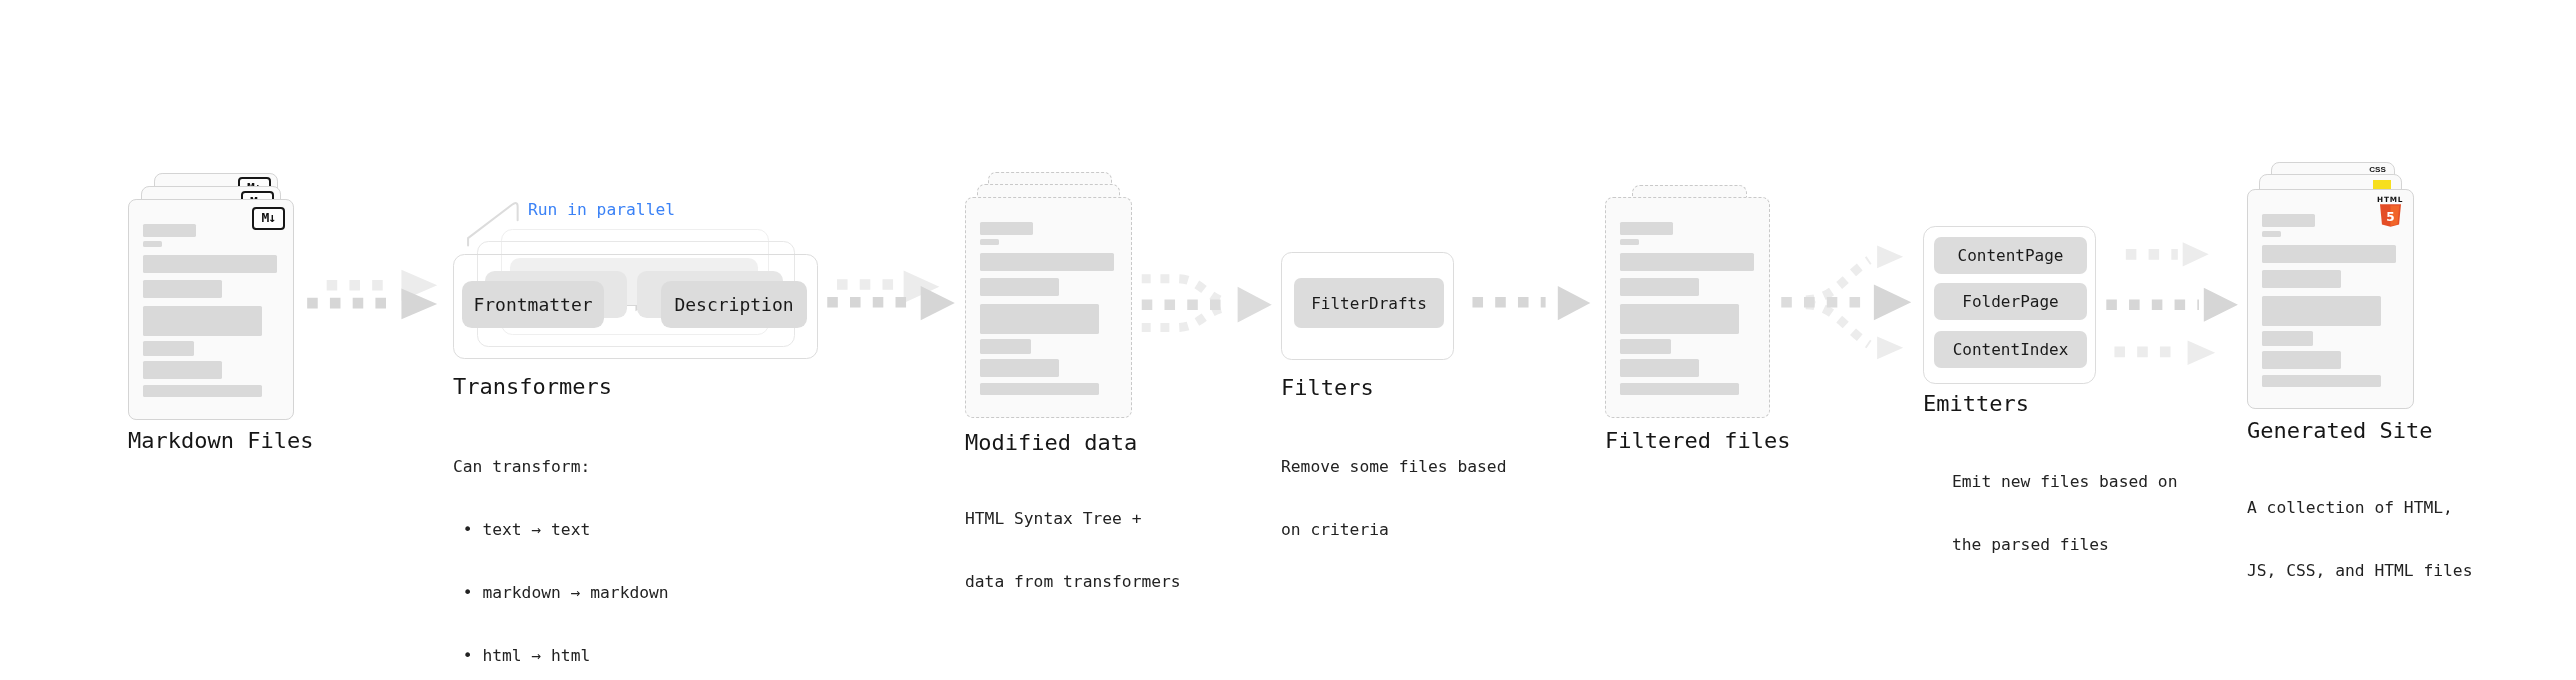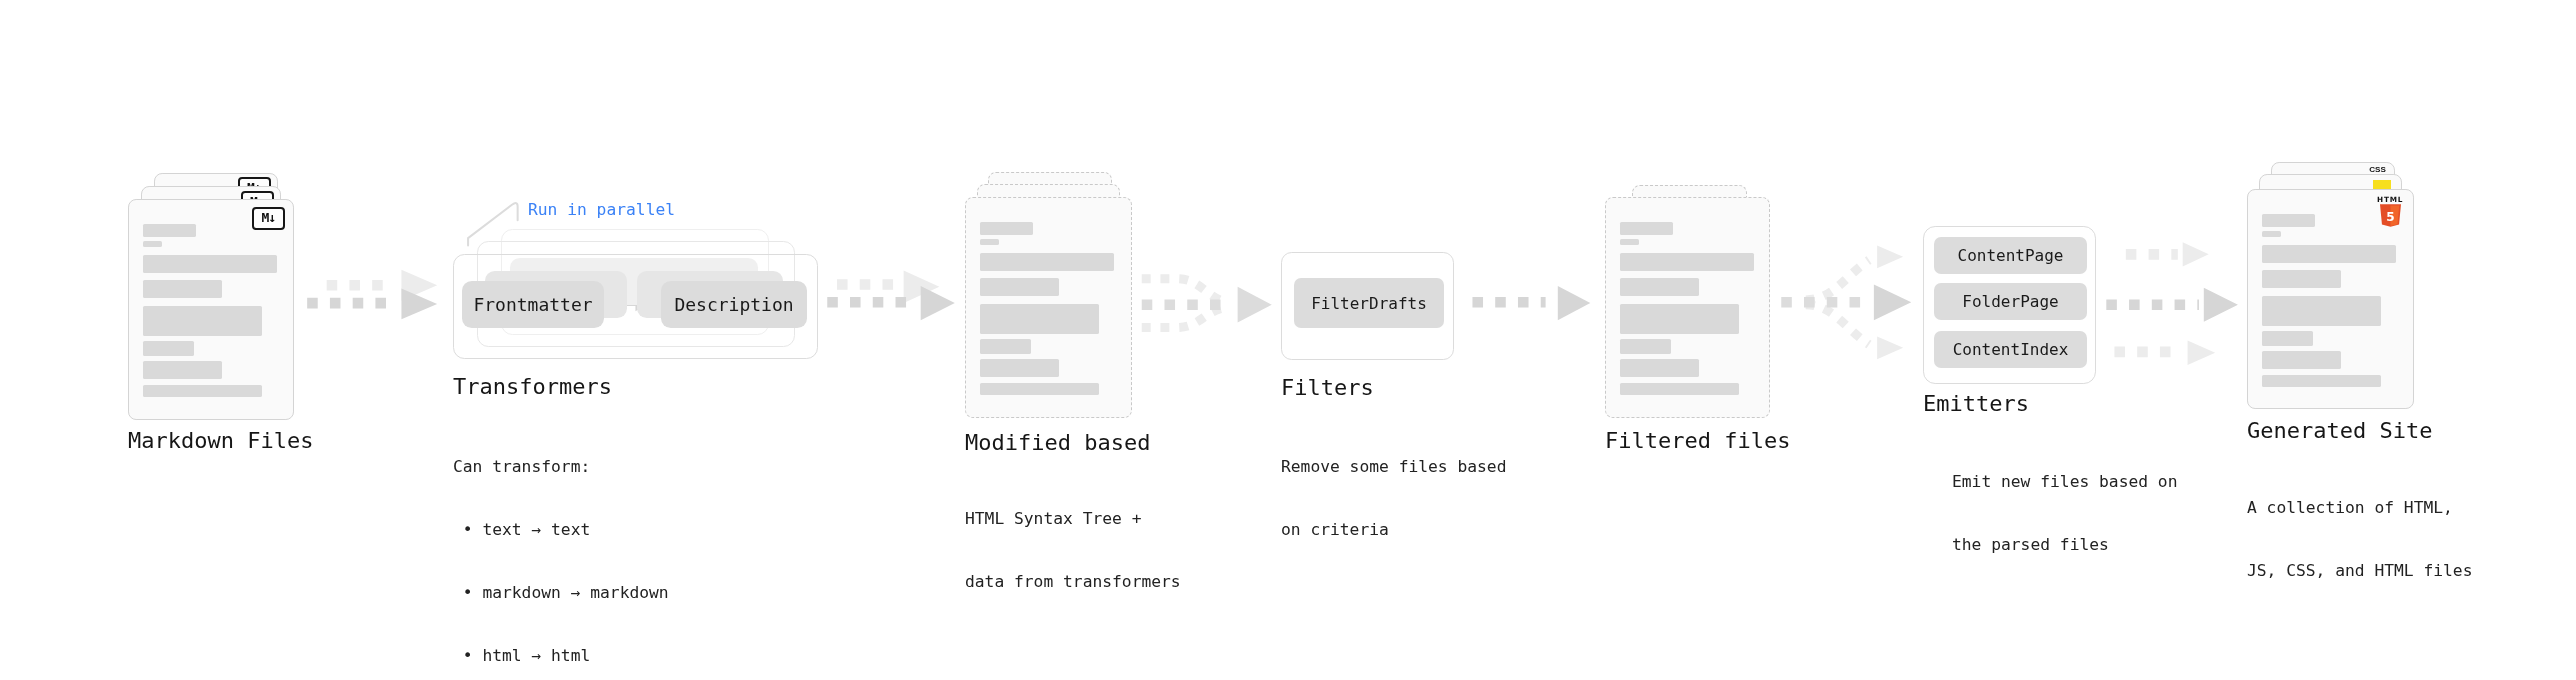--- a/index.html
+++ b/index.html
@@ -164,21 +164,21 @@
     <div class="card dashed" style="left:965px;top:197px;width:167px;height:221px;">
         <i class="bar" style="left: 14px; top: 24.4px; width: 53px; height: 12.2px;"></i>
         <i class="bar" style="left: 14px; top: 41px; width: 18.7px; height: 5.7px;"></i>
         <i class="bar" style="left: 14px; top: 55px; width: 134px; height: 18px;"></i>
         <i class="bar" style="left: 14px; top: 80px; width: 79px; height: 18px;"></i>
         <i class="bar" style="left: 14px; top: 106px; width: 119px; height: 30px;"></i>
         <i class="bar" style="left: 14px; top: 141px; width: 51px; height: 15.4px;"></i>
         <i class="bar" style="left: 14px; top: 161px; width: 79px; height: 18px;"></i>
         <i class="bar" style="left: 14px; top: 185px; width: 119px; height: 12.2px;"></i>
       </div>
-    <div class="title" style="left:965px;top:430px;">Modified based</div>
+    <div class="title" style="left:965px;top:430px;">Modified data</div>
     <div class="bodytext" style="left:965px;top:466px;">
       <div>HTML Syntax Tree +</div>
       <div>data from transformers</div>
     </div>
   </div>
 
   <div>
     <div class="outline-box" style="left:1281px;top:252px;width:173px;height:108px;"></div>
     <div class="pill small" style="left:1294px;top:278px;width:150px;height:50px;">FilterDrafts</div>
     <div class="title" style="left:1281px;top:375px;text-align:right;">Filters</div>

